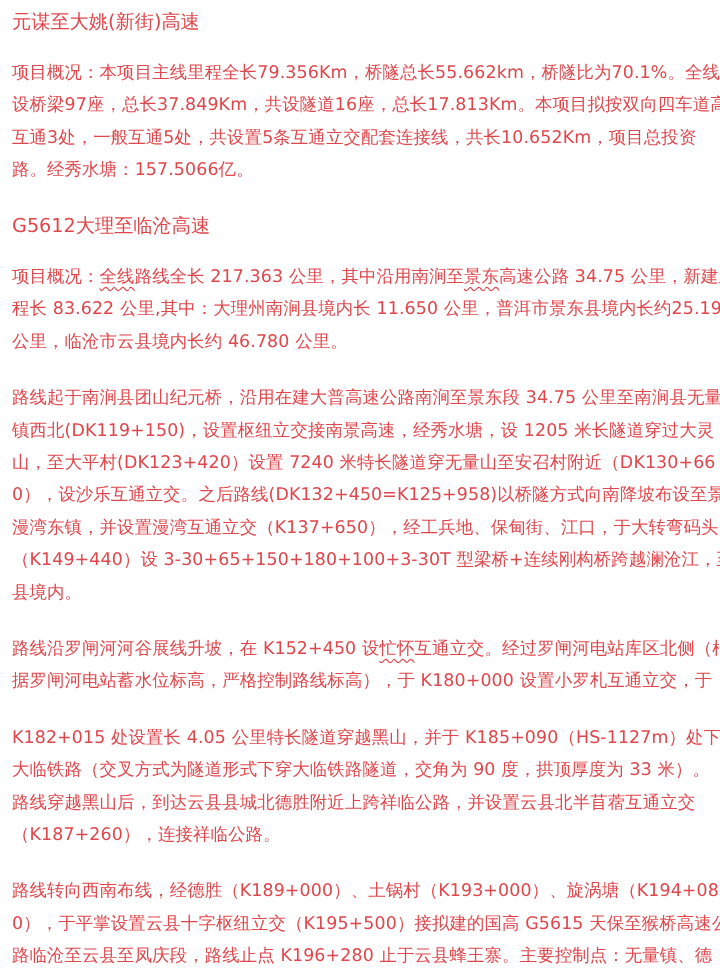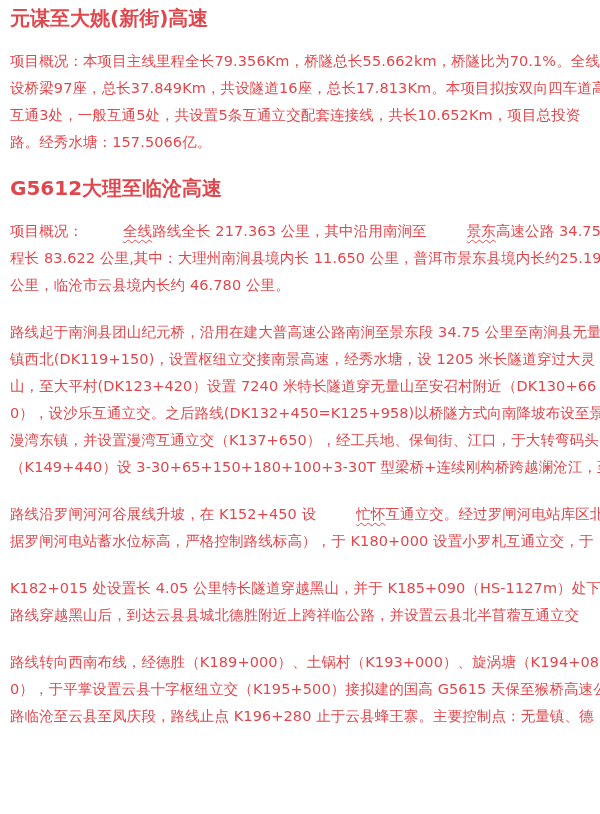--- a/index.html
+++ b/index.html
@@ -3,34 +3,33 @@
   <meta charset="utf-8">
   <style>
     html, body { margin: 0; padding: 0; background: #ffffff; }
     body {
       width: 600px; height: 814px; overflow: hidden;
       font-family: "DejaVu Sans", "Liberation Sans", sans-serif;
       color: #e0474c;
     }
     .doc { padding: 0 10px 0 10px; }
     .title {
-      font-size: 20px; line-height: 24px; margin: 6px 0 0 0; padding: 0;
-      font-weight: bold; white-space: nowrap;
+      font-size: 16px; line-height: 24px; margin: 6px 0 0 0; padding: 0;
+      font-weight: normal; white-space: nowrap;
     }
     .para {
       font-size: 14.5px; line-height: 27px; margin: 0; padding: 0;
       letter-spacing: 0.1px;
     }
     .gap-title { height: 18px; }
     .gap-para { height: 20px; }
     .wavy {
       text-decoration: underline wavy #e0474c;
       text-decoration-thickness: 1px;
       text-underline-offset: 3px;
-      margin-left: 40px;
     }
     .line { display: block; white-space: nowrap; }
   </style>
 </head>
 <body>
 
 <div class="doc">
 
   <h3 class="title">元谋至大姚(新街)高速</h3>
   <div class="gap-title"></div>
@@ -53,32 +52,35 @@
   </p>
   <div class="gap-para"></div>
 
   <p class="para">
     <span class="line">路线起于南涧县团山纪元桥，沿用在建大普高速公路南涧至景东段 34.75 公里至南涧县无量</span>
     <span class="line">镇西北(DK119+150)，设置枢纽立交接南景高速，经秀水塘，设 1205 米长隧道穿过大灵</span>
     <span class="line">山，至大平村(DK123+420）设置 7240 米特长隧道穿无量山至安召村附近（DK130+66</span>
     <span class="line">0），设沙乐互通立交。之后路线(DK132+450=K125+958)以桥隧方式向南降坡布设至景东</span>
     <span class="line">漫湾东镇，并设置漫湾互通立交（K137+650），经工兵地、保甸街、江口，于大转弯码头</span>
     <span class="line">（K149+440）设 3-30+65+150+180+100+3-30T 型梁桥+连续刚构桥跨越澜沧江，至云</span>
+    <span class="line">县境内。</span>
   </p>
   <div class="gap-para"></div>
 
   <p class="para">
     <span class="line"><span>路线沿罗闸河河谷展线升坡，在 K152+450 设</span><span class="wavy">忙怀</span><span>互通立交。经过罗闸河电站库区北侧（根</span></span>
     <span class="line">据罗闸河电站蓄水位标高，严格控制路线标高），于 K180+000 设置小罗札互通立交，于</span>
   </p>
   <div class="gap-para"></div>
 
   <p class="para">
     <span class="line">K182+015 处设置长 4.05 公里特长隧道穿越黑山，并于 K185+090（HS-1127m）处下穿</span>
+    <span class="line">大临铁路（交叉方式为隧道形式下穿大临铁路隧道，交角为 90 度，拱顶厚度为 33 米）。</span>
     <span class="line">路线穿越黑山后，到达云县县城北德胜附近上跨祥临公路，并设置云县北半苜蓿互通立交</span>
+    <span class="line">（K187+260），连接祥临公路。</span>
   </p>
   <div class="gap-para"></div>
 
   <p class="para">
     <span class="line">路线转向西南布线，经德胜（K189+000）、土锅村（K193+000）、旋涡塘（K194+08</span>
     <span class="line">0），于平掌设置云县十字枢纽立交（K195+500）接拟建的国高 G5615 天保至猴桥高速公</span>
     <span class="line">路临沧至云县至凤庆段，路线止点 K196+280 止于云县蜂王寨。主要控制点：无量镇、德</span>
 
   </p>
 

